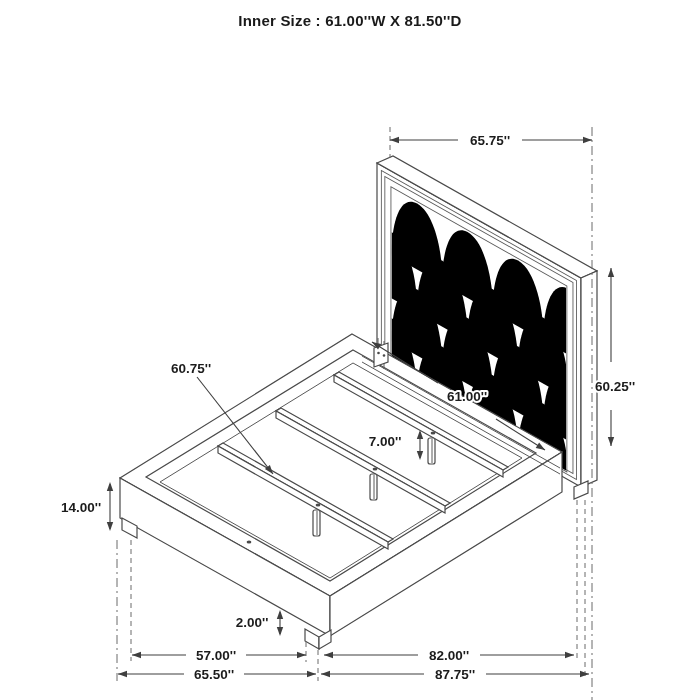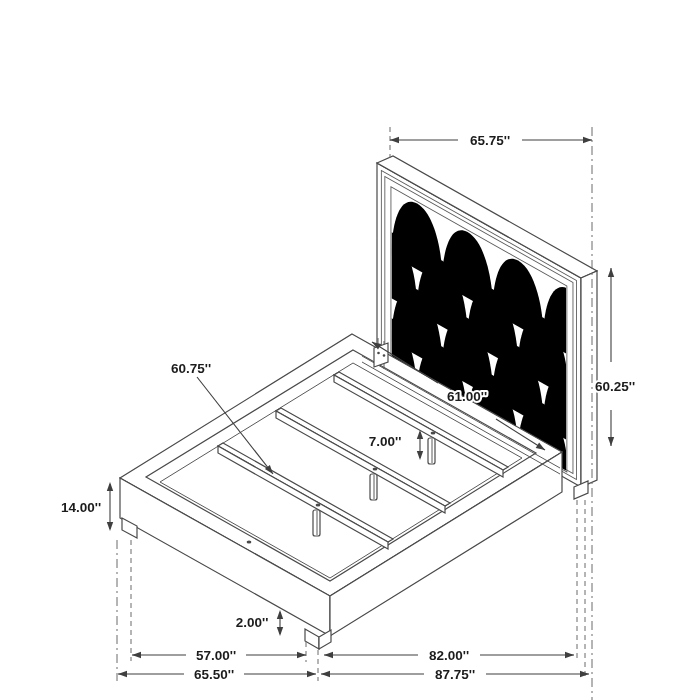--- a/index.html
+++ b/index.html
@@ -36,20 +36,21 @@
     paint-order: stroke;
     stroke: #ffffff;
     stroke-width: 4px;
     stroke-linejoin: round;
   }
 </style>
 </head>
 <body>
 
 <div id="stage">
+  <div id="title">Inner Size : 61.00''W X 81.50''D</div>
 
   <svg width="700" height="700" viewBox="0 0 700 700" xmlns="http://www.w3.org/2000/svg">
 
     <defs>
       <path id="scale" d="M -29 0 C -30 -28 -21 -66 0 -66 C 21 -66 30 -28 29 0"></path>
       <clipPath id="panelClip">
           <rect x="17" y="17" width="200" height="184"></rect>
         </clipPath>
     </defs>
 

